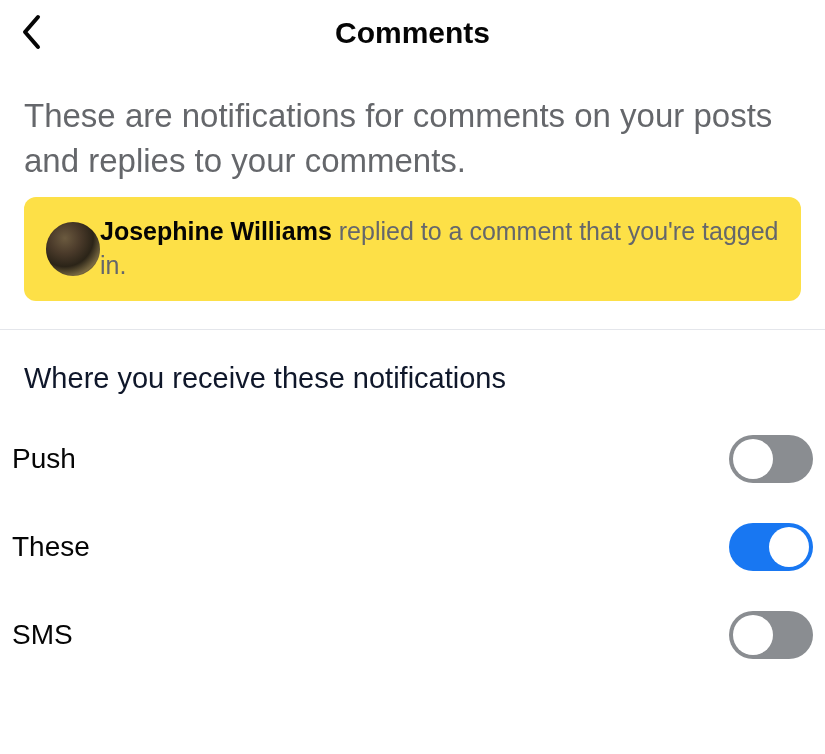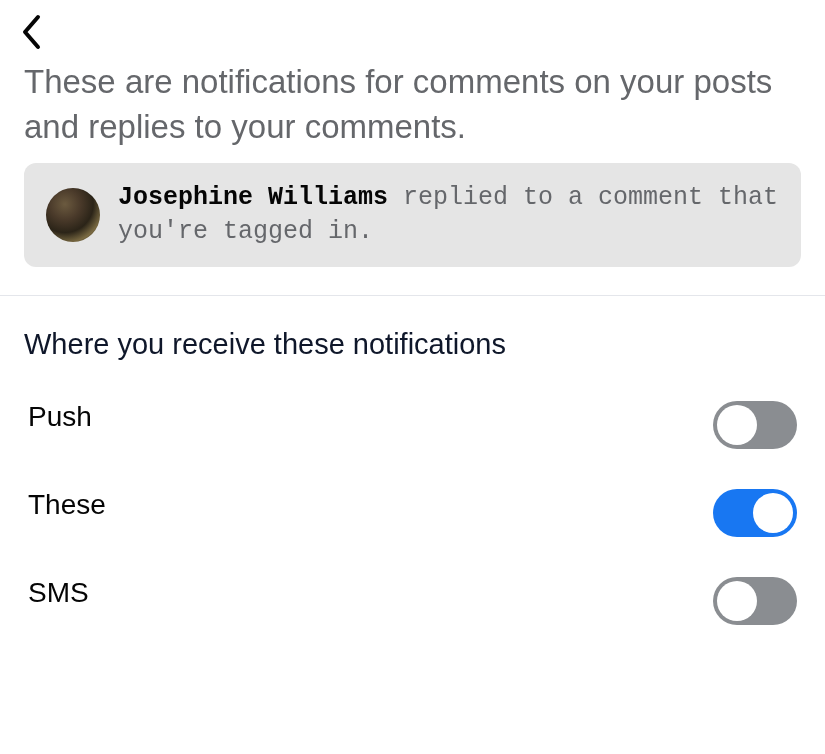--- a/index.html
+++ b/index.html
@@ -41,27 +41,25 @@
       color: #050505;
     }
     .description {
       padding: 24px 24px 14px 24px;
       font-size: 33px;
       color: #65676b;
       line-height: 1.35;
     }
     .example-card {
       margin: 0 24px 28px 24px;
-      background: #e5e5e5;
+      background: #fde047;
       border-radius: 12px;
       padding: 18px 22px;
       display: flex;
       align-items: center;
-      gap: 18px;
-      font-family: Liberation Mono, monospace;
     }
     .avatar {
       width: 54px;
       height: 54px;
       border-radius: 50%;
       flex-shrink: 0;
       background: radial-gradient(circle at 35% 30%, #6b5a3f 0%, #4a3a2a 30%, #2b2418 55%, #7a6a42 75%, #3b3020 100%);
       box-shadow: inset 0 0 0 1px rgba(0,0,0,0.05);
     }
     .example-text {
@@ -79,23 +77,23 @@
       margin: 0;
     }
     .section-title {
       padding: 32px 24px 20px 24px;
       font-size: 29px;
       font-weight: 400;
       color: #0f172a;
     }
     .toggle-row {
       display: flex;
-      align-items: flex-start;
+      align-items: center;
       justify-content: space-between;
-      padding: 20px 28px;
+      padding: 20px 12px;
     }
     .toggle-label {
       font-size: 28px;
       color: #050505;
     }
     .toggle-switch {
       position: relative;
       width: 84px;
       height: 48px;
       border-radius: 24px;
@@ -126,20 +124,21 @@
   </style>
 </head>
 <body>
 
 <div class="header">
   <div class="back-button">
     <svg viewBox="0 0 24 36">
       <polyline points="18,3 5,18 18,33" fill="none" stroke="#050505" stroke-width="4" stroke-linecap="round" stroke-linejoin="round"></polyline>
     </svg>
   </div>
+  <div class="page-title">Comments</div>
 </div>
 
 <div class="description">These are notifications for comments on your posts and replies to your comments.</div>
 
 <div class="example-card">
   <div class="avatar"></div>
   <div class="example-text">
     <span class="name">Josephine Williams</span><span> replied to a comment that you're tagged in.</span>
   </div>
 </div>

